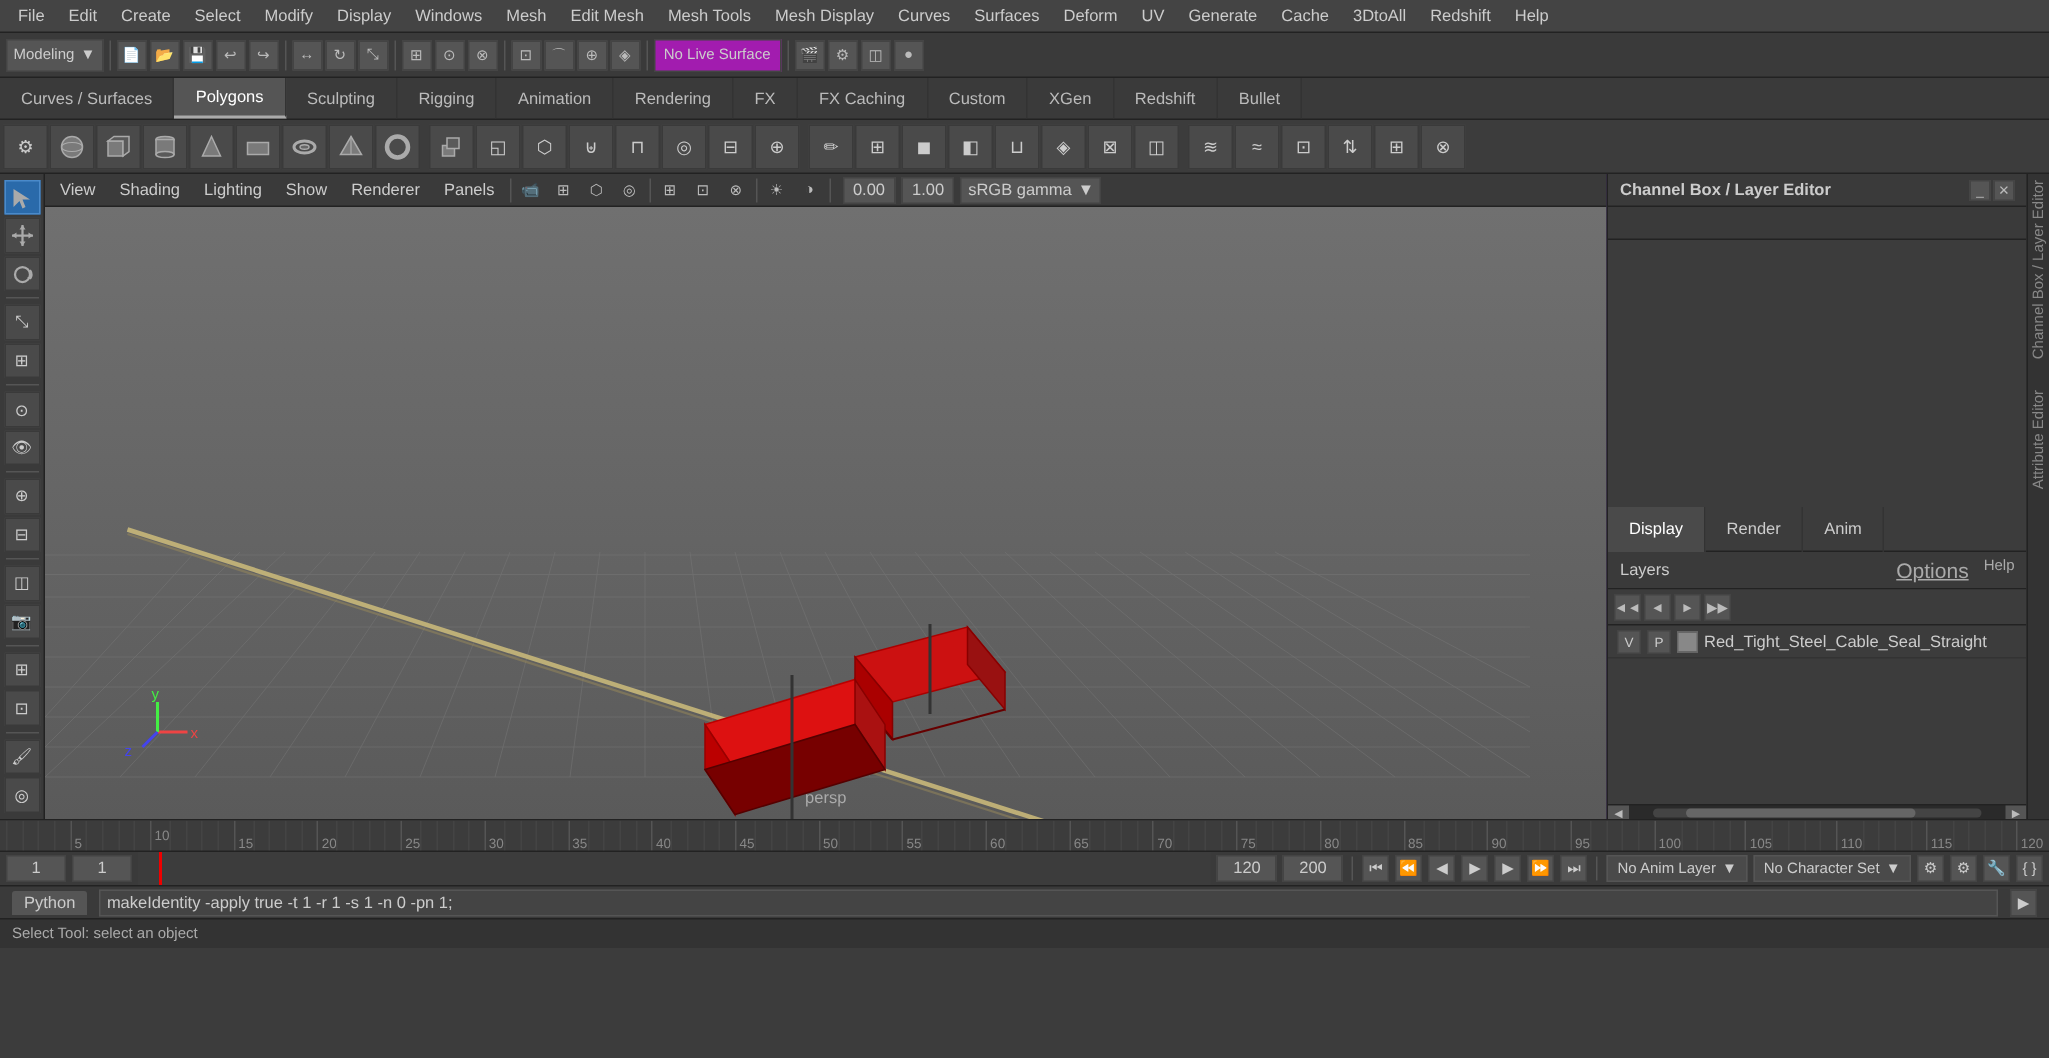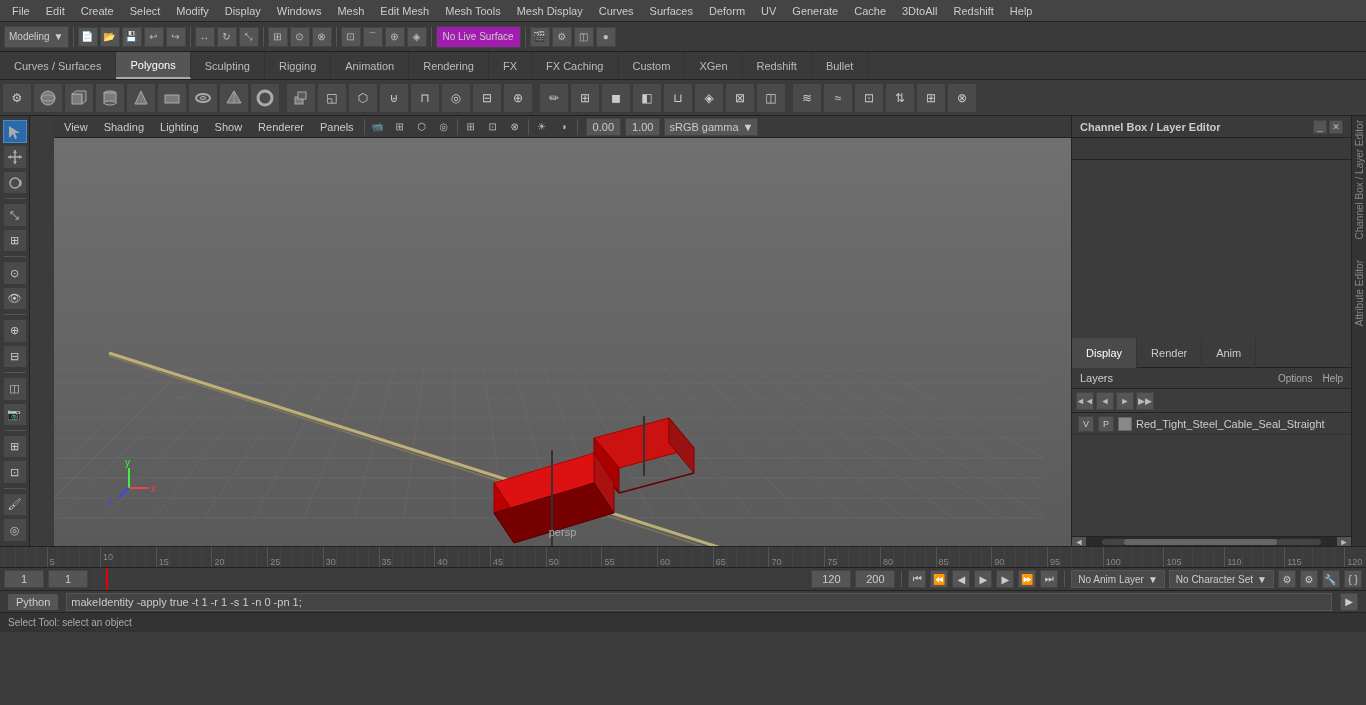--- a/index.html
+++ b/index.html
@@ -140,21 +140,20 @@
     .tool-btn.active { background: #2a6aaa; border-color: #4a8aca; }
     .tool-sep { width: 22px; height: 1px; background: #555; margin: 2px 0; }
 
     
     #viewport-container {
       flex: 1;
       display: flex;
       flex-direction: column;
       background: #6d28d9;
       overflow: hidden;
-      margin-left: 24px;
     }
     #viewport-toolbar {
       background: #3a3a3a;
       height: 22px;
       display: flex;
       align-items: center;
       padding: 0 4px;
       gap: 4px;
       border-bottom: 1px solid #222;
       flex-shrink: 0;
@@ -867,21 +866,21 @@
         <div class="cb-main-tabs">
           <div class="cb-main-tab active">Display</div>
           <div class="cb-main-tab">Render</div>
           <div class="cb-main-tab">Anim</div>
         </div>
 
         <div style="display:flex;flex-direction:column;flex:1;min-height:0;">
           <div class="layer-section-header">
             <span>Layers</span>
             <div style="display:flex;gap:2px;">
-              <div style="font-size:10px;color:#aaa;cursor:pointer;">Options</div>
+              <div style="font-size:14px;color:#aaa;cursor:pointer;text-decoration:underline;">Options</div>
               <div style="font-size:10px;color:#aaa;cursor:pointer;margin-left:8px;">Help</div>
             </div>
           </div>
 
           <div class="layer-toolbar">
             <div class="layer-tb-btn">◄◄</div>
             <div class="layer-tb-btn">◄</div>
             <div class="layer-tb-btn">►</div>
             <div class="layer-tb-btn">▶▶</div>
           </div>

